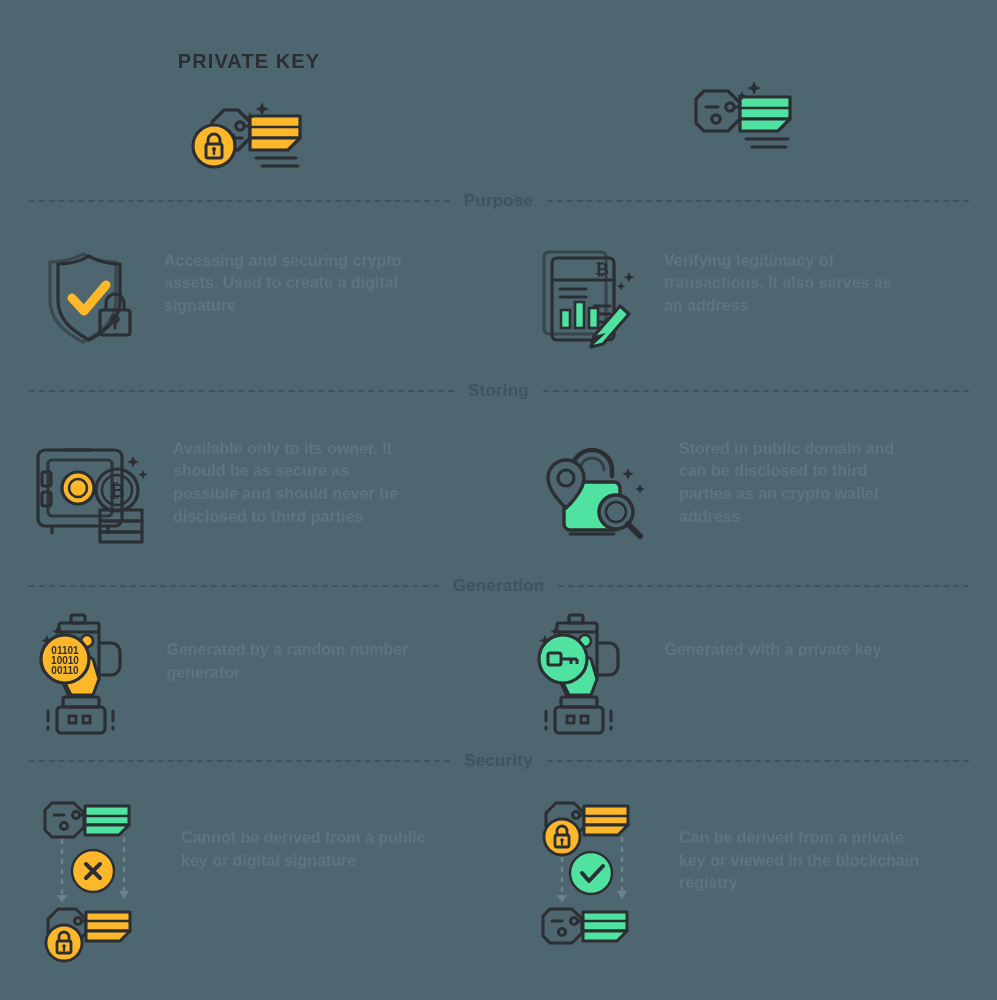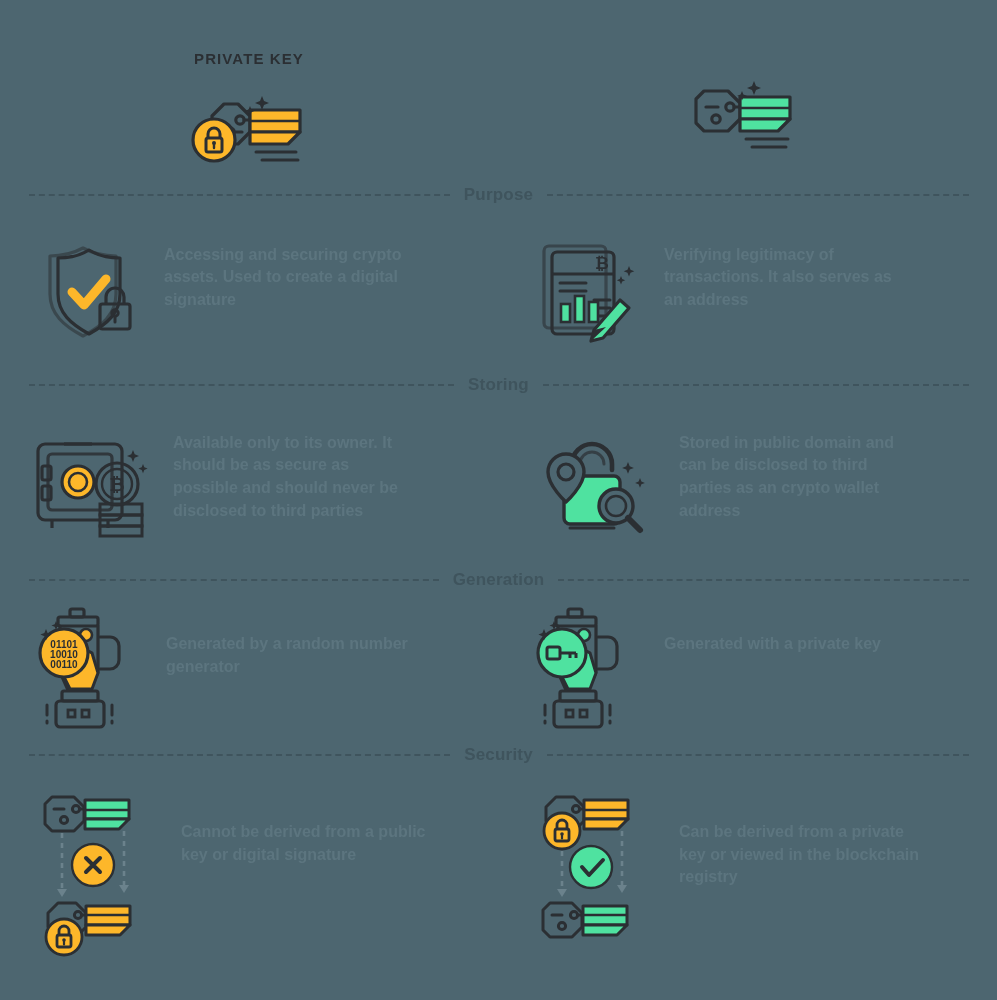--- a/index.html
+++ b/index.html
@@ -18,21 +18,21 @@
   
   .headers {
     display: flex;
     padding-top: 50px;
   }
   .header-col {
     width: 498px;
     text-align: center;
   }
   .col-title {
-    font-size: 15px;
+    font-size: 20px;
     font-weight: bold;
     letter-spacing: 1.1px;
     color: #2b2f33;
     text-transform: uppercase;
   }
   .col-hero {
     height: 100px;
     margin-top: 18px;
     display: flex;
     align-items: center;
@@ -82,21 +82,21 @@
     font-size: 16px;
     font-weight: bold;
     line-height: 1.42;
     color: #5c757f;
     max-width: 245px;
   }
 
   
   .row-purpose { height: 170px; align-items: center; }
   .row-storing { height: 175px; align-items: center; }
-  .row-generation { height: 155px; align-items: center; }
+  .row-generation { height: 155px; align-items: center; justify-content: center; }
   .row-security { height: 205px; align-items: flex-start; padding-top: 20px; }
 
   .row-purpose .cell-text { padding-top: 6px; }
   .row-storing .cell-text { padding-top: 4px; }
   .row-generation .cell-text { padding-top: 28px; }
   .row-security .cell-text { padding-top: 36px; }
 
   .row-generation .cell { padding-left: 38px; }
   .row-security .cell { padding-left: 38px; }
   .row-purpose .cell { padding-left: 36px; }

